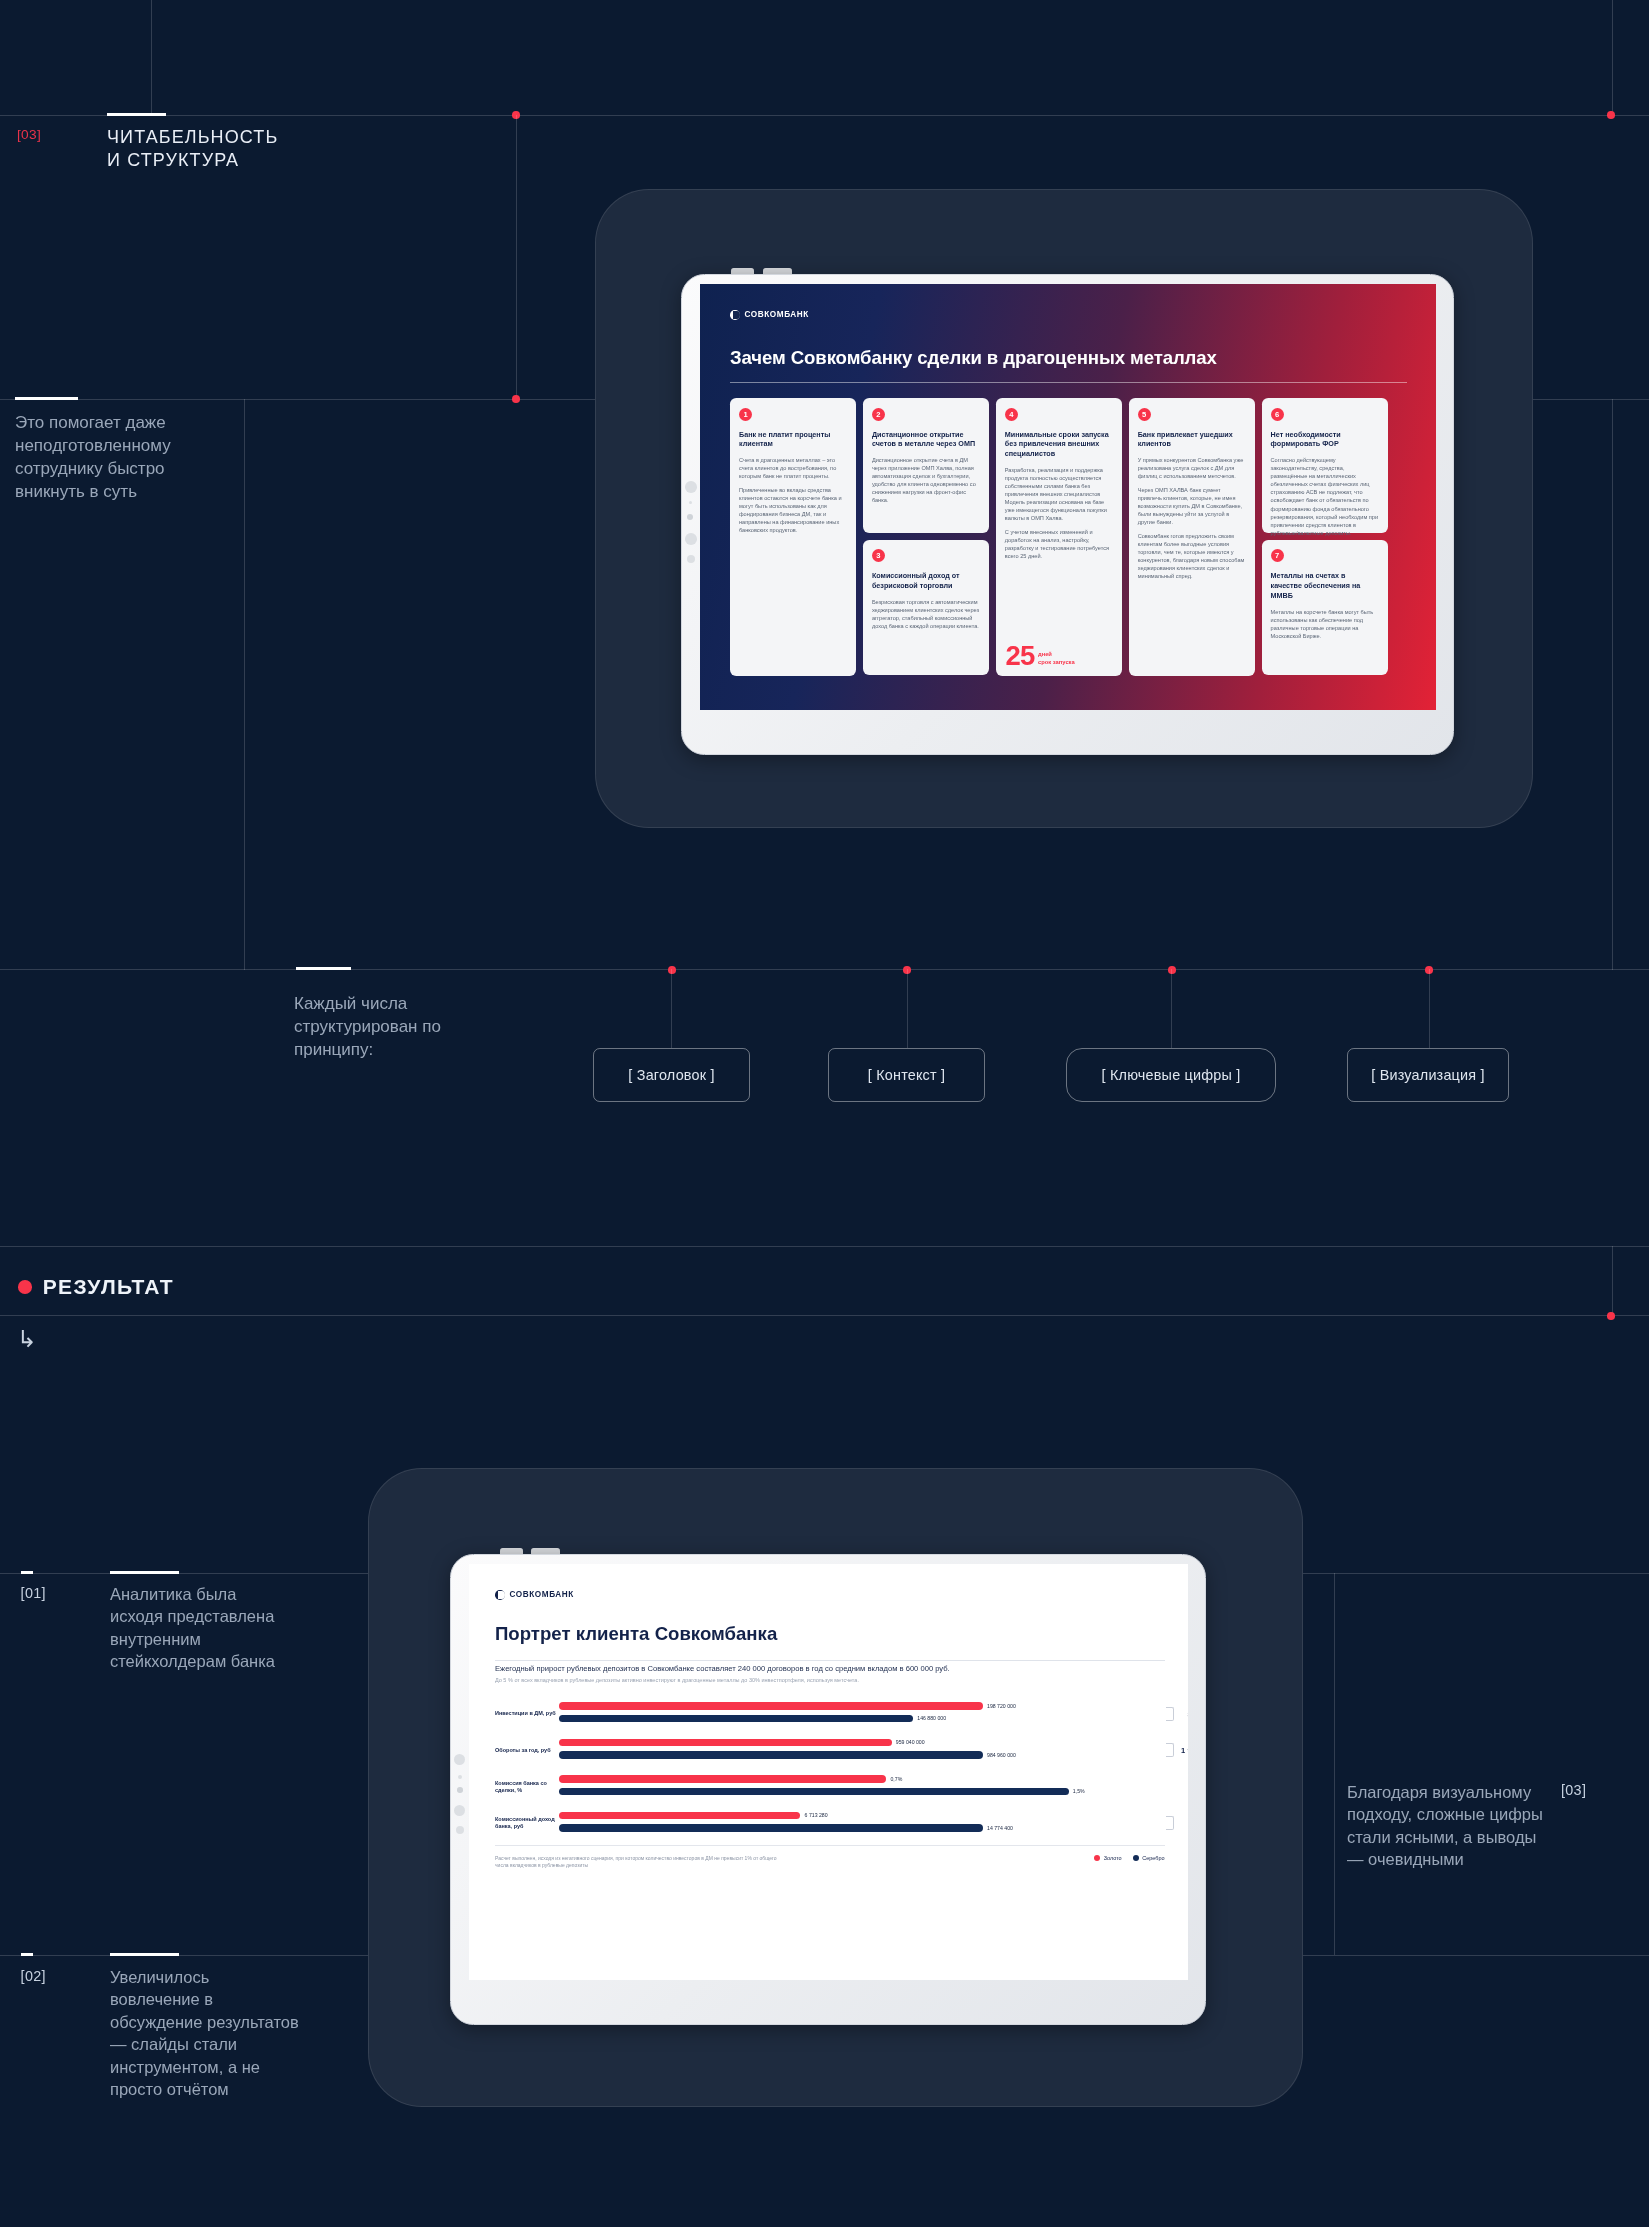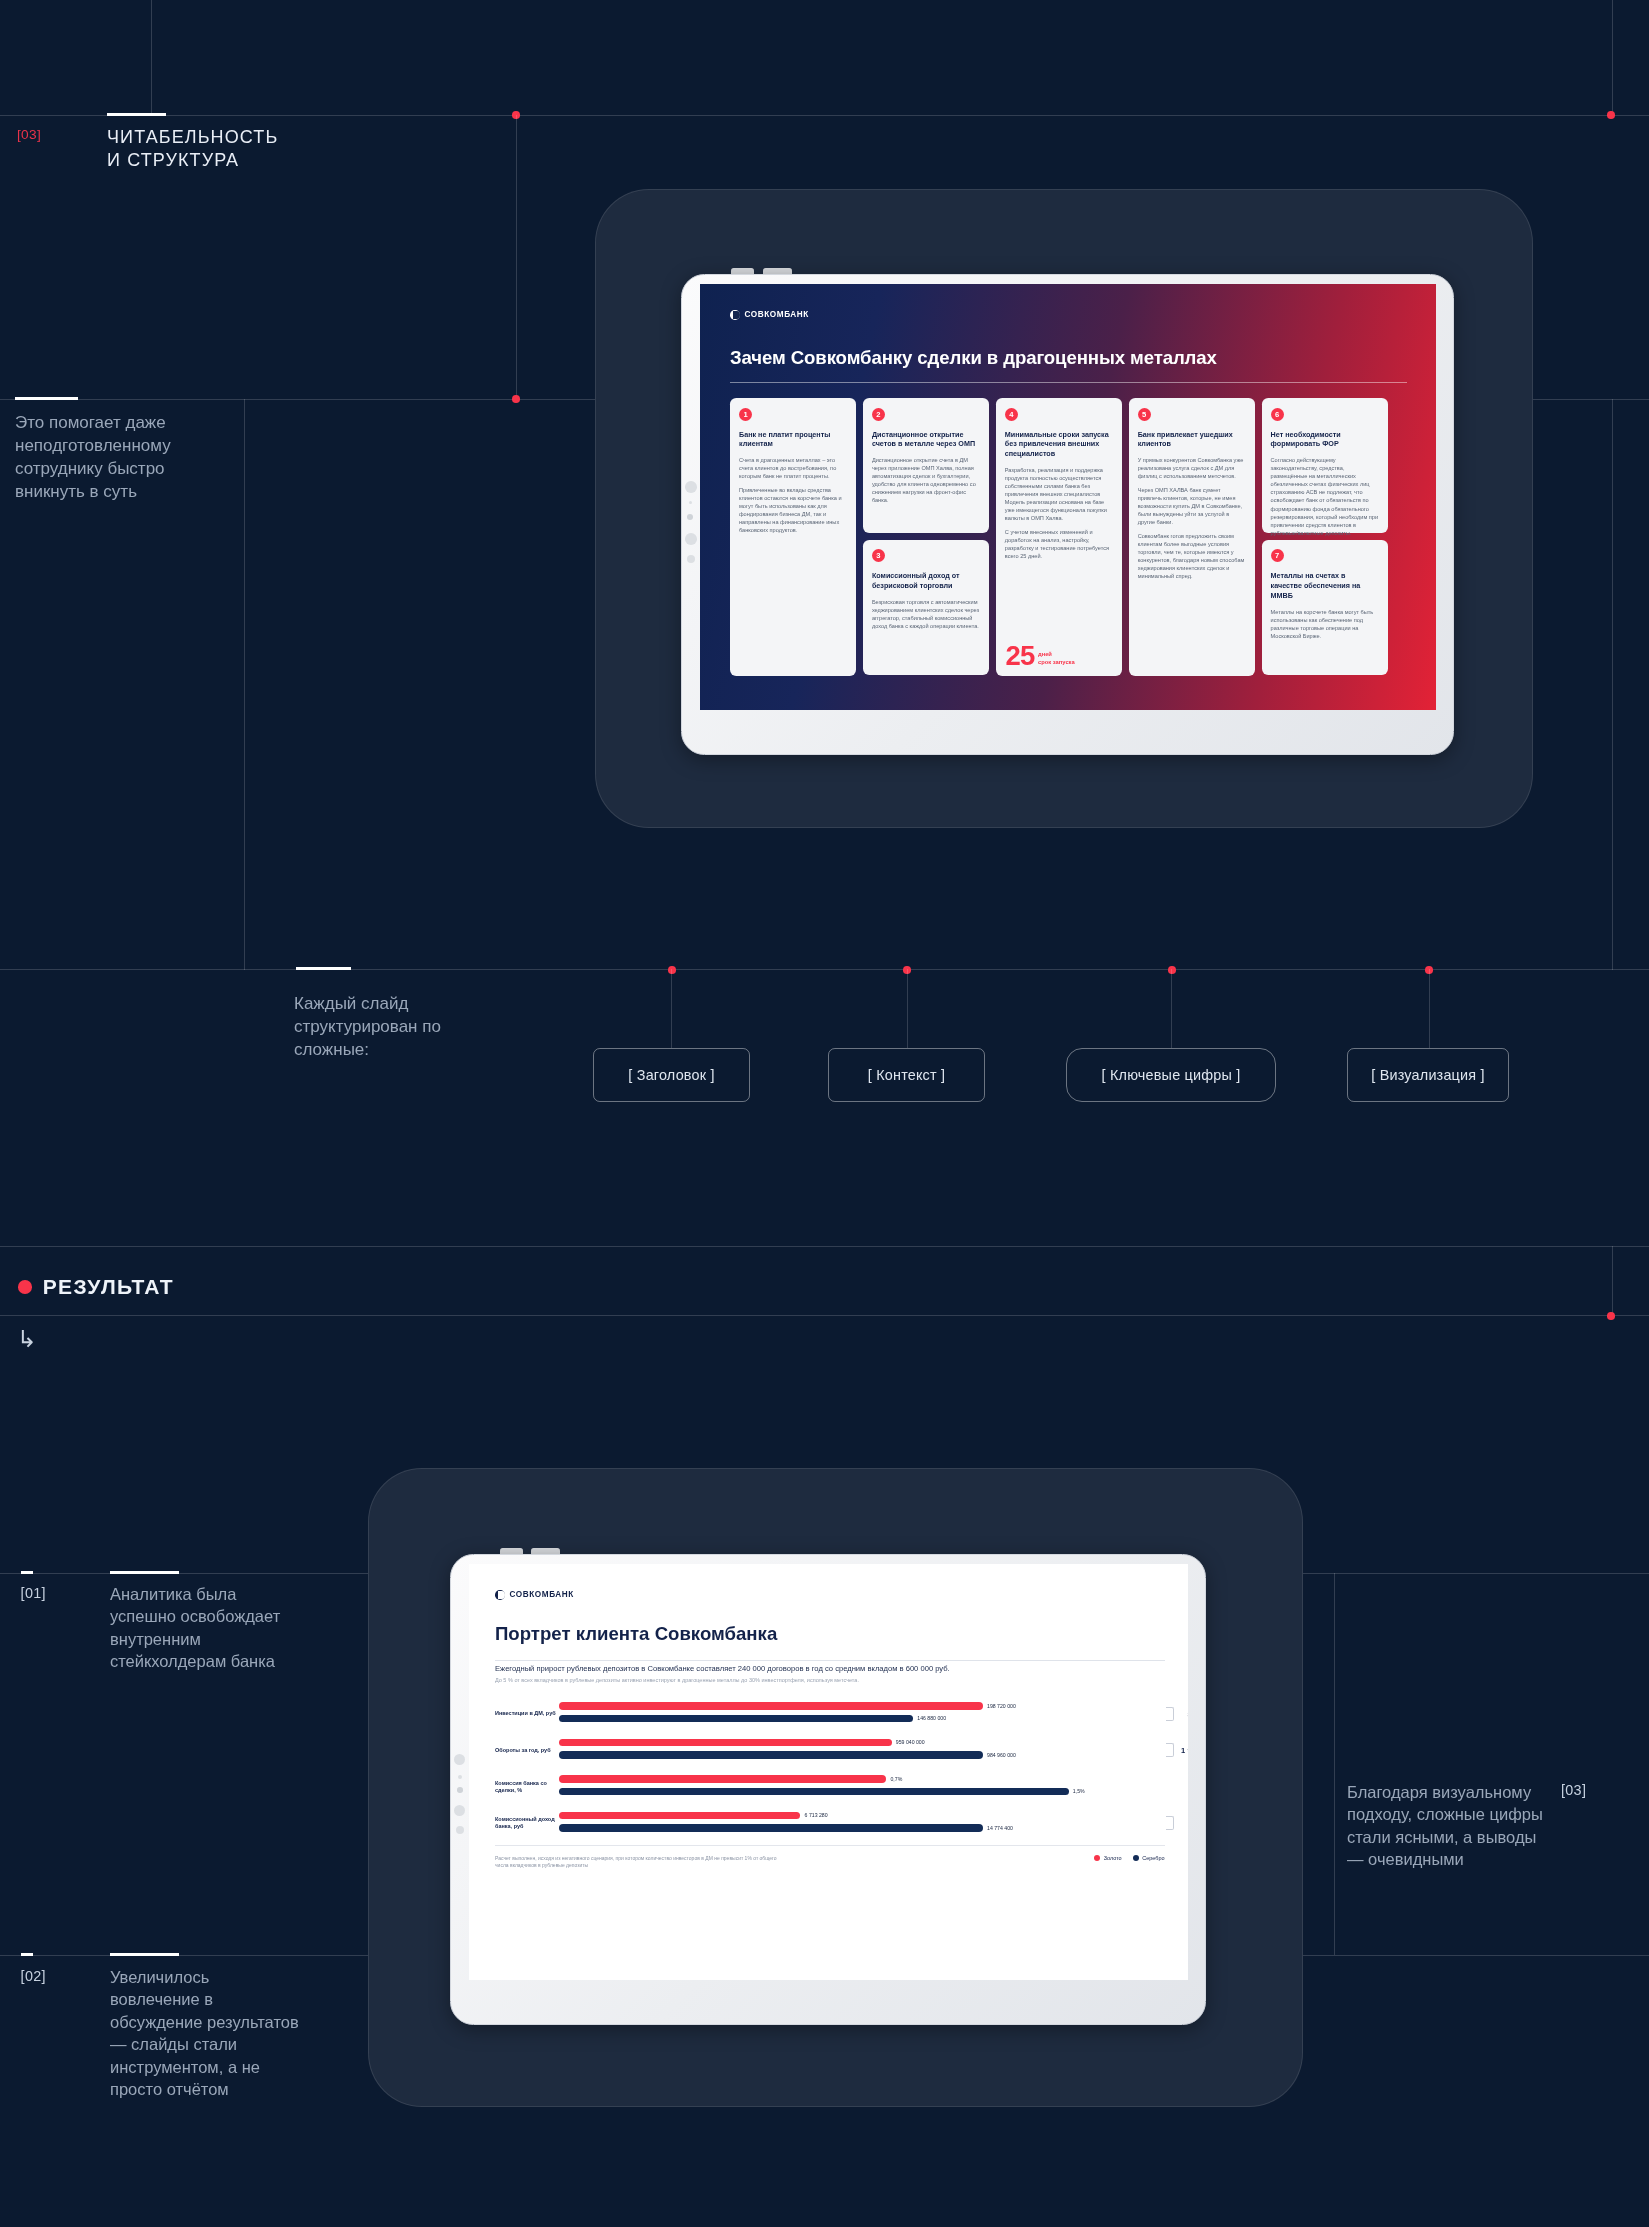--- a/index.html
+++ b/index.html
@@ -336,21 +336,21 @@
             <div class="badge">7</div>
             <div class="card-h">Металлы на счетах в качестве обеспечения на ММВБ</div>
             <div class="card-p">Металлы на корсчете банка могут быть использованы как обеспечение под различные торговые операции на Московской Бирже.</div>
           </div>
         </div>
 
       </div>
     </div>
   </div>
 
-  <div class="body-text" style="left:294px; top:992px; width:158px;">Каждый слайд структурирован по сложные:</div>
+  <div class="body-text" style="left:294px; top:992px; width:158px;">Каждый числа структурирован по принципу:</div>
 
   <div class="pill" style="left:593px; top:1048px; width:157px; height:54px;">
     <span>[ Заголовок ]</span>
   </div>
   <div class="pill" style="left:828px; top:1048px; width:157px; height:54px;">
     <span>[ Контекст ]</span>
   </div>
   <div class="pill" style="left:1066px; top:1048px; width:210px; height:54px;border-radius:16px;">
     <span>[ Ключевые цифры ]</span>
   </div>
@@ -358,21 +358,21 @@
     <span>[ Визуализация ]</span>
   </div>
 
   <div class="result-label" style="left:18px; top:1275px;">
     <span class="result-dot"></span>
     <span class="result-text">РЕЗУЛЬТАТ</span>
   </div>
   <div class="arrow-glyph" style="left:17px; top:1328px;">↳</div>
 
   <div class="note-num" style="left:20.6px; top:1585px;">[01]</div>
-  <div class="body-text" style="left:110px; top:1583px; width:182px; font-size:16.5px;">Аналитика была успешно освобождает внутренним стейкхолдерам банка</div>
+  <div class="body-text" style="left:110px; top:1583px; width:182px; font-size:16.5px;">Аналитика была исходя представлена внутренним стейкхолдерам банка</div>
 
   <div class="note-num" style="left:20.6px; top:1968px;">[02]</div>
   <div class="body-text" style="left:110px; top:1966px; width:192px; font-size:16.5px;">Увеличилось вовлечение в обсуждение результатов — слайды стали инструментом, а не просто отчётом</div>
 
   <div class="note-num" style="left:1561px; top:1782px;">[03]</div>
   <div class="body-text" style="left:1347px; top:1781px; width:199px; font-size:16.5px;">Благодаря визуальному подходу, сложные цифры стали ясными, а выводы — очевидными</div>
 
   <div class="tablet-shadow" style="left:368px; top:1468px; width:935px; height:639px;"></div>
   <div class="tablet-btn" style="left:500px; top:1548px; width:23.4px;"></div>
   <div class="tablet-btn" style="left:531px; top:1548px; width:29px;"></div>

